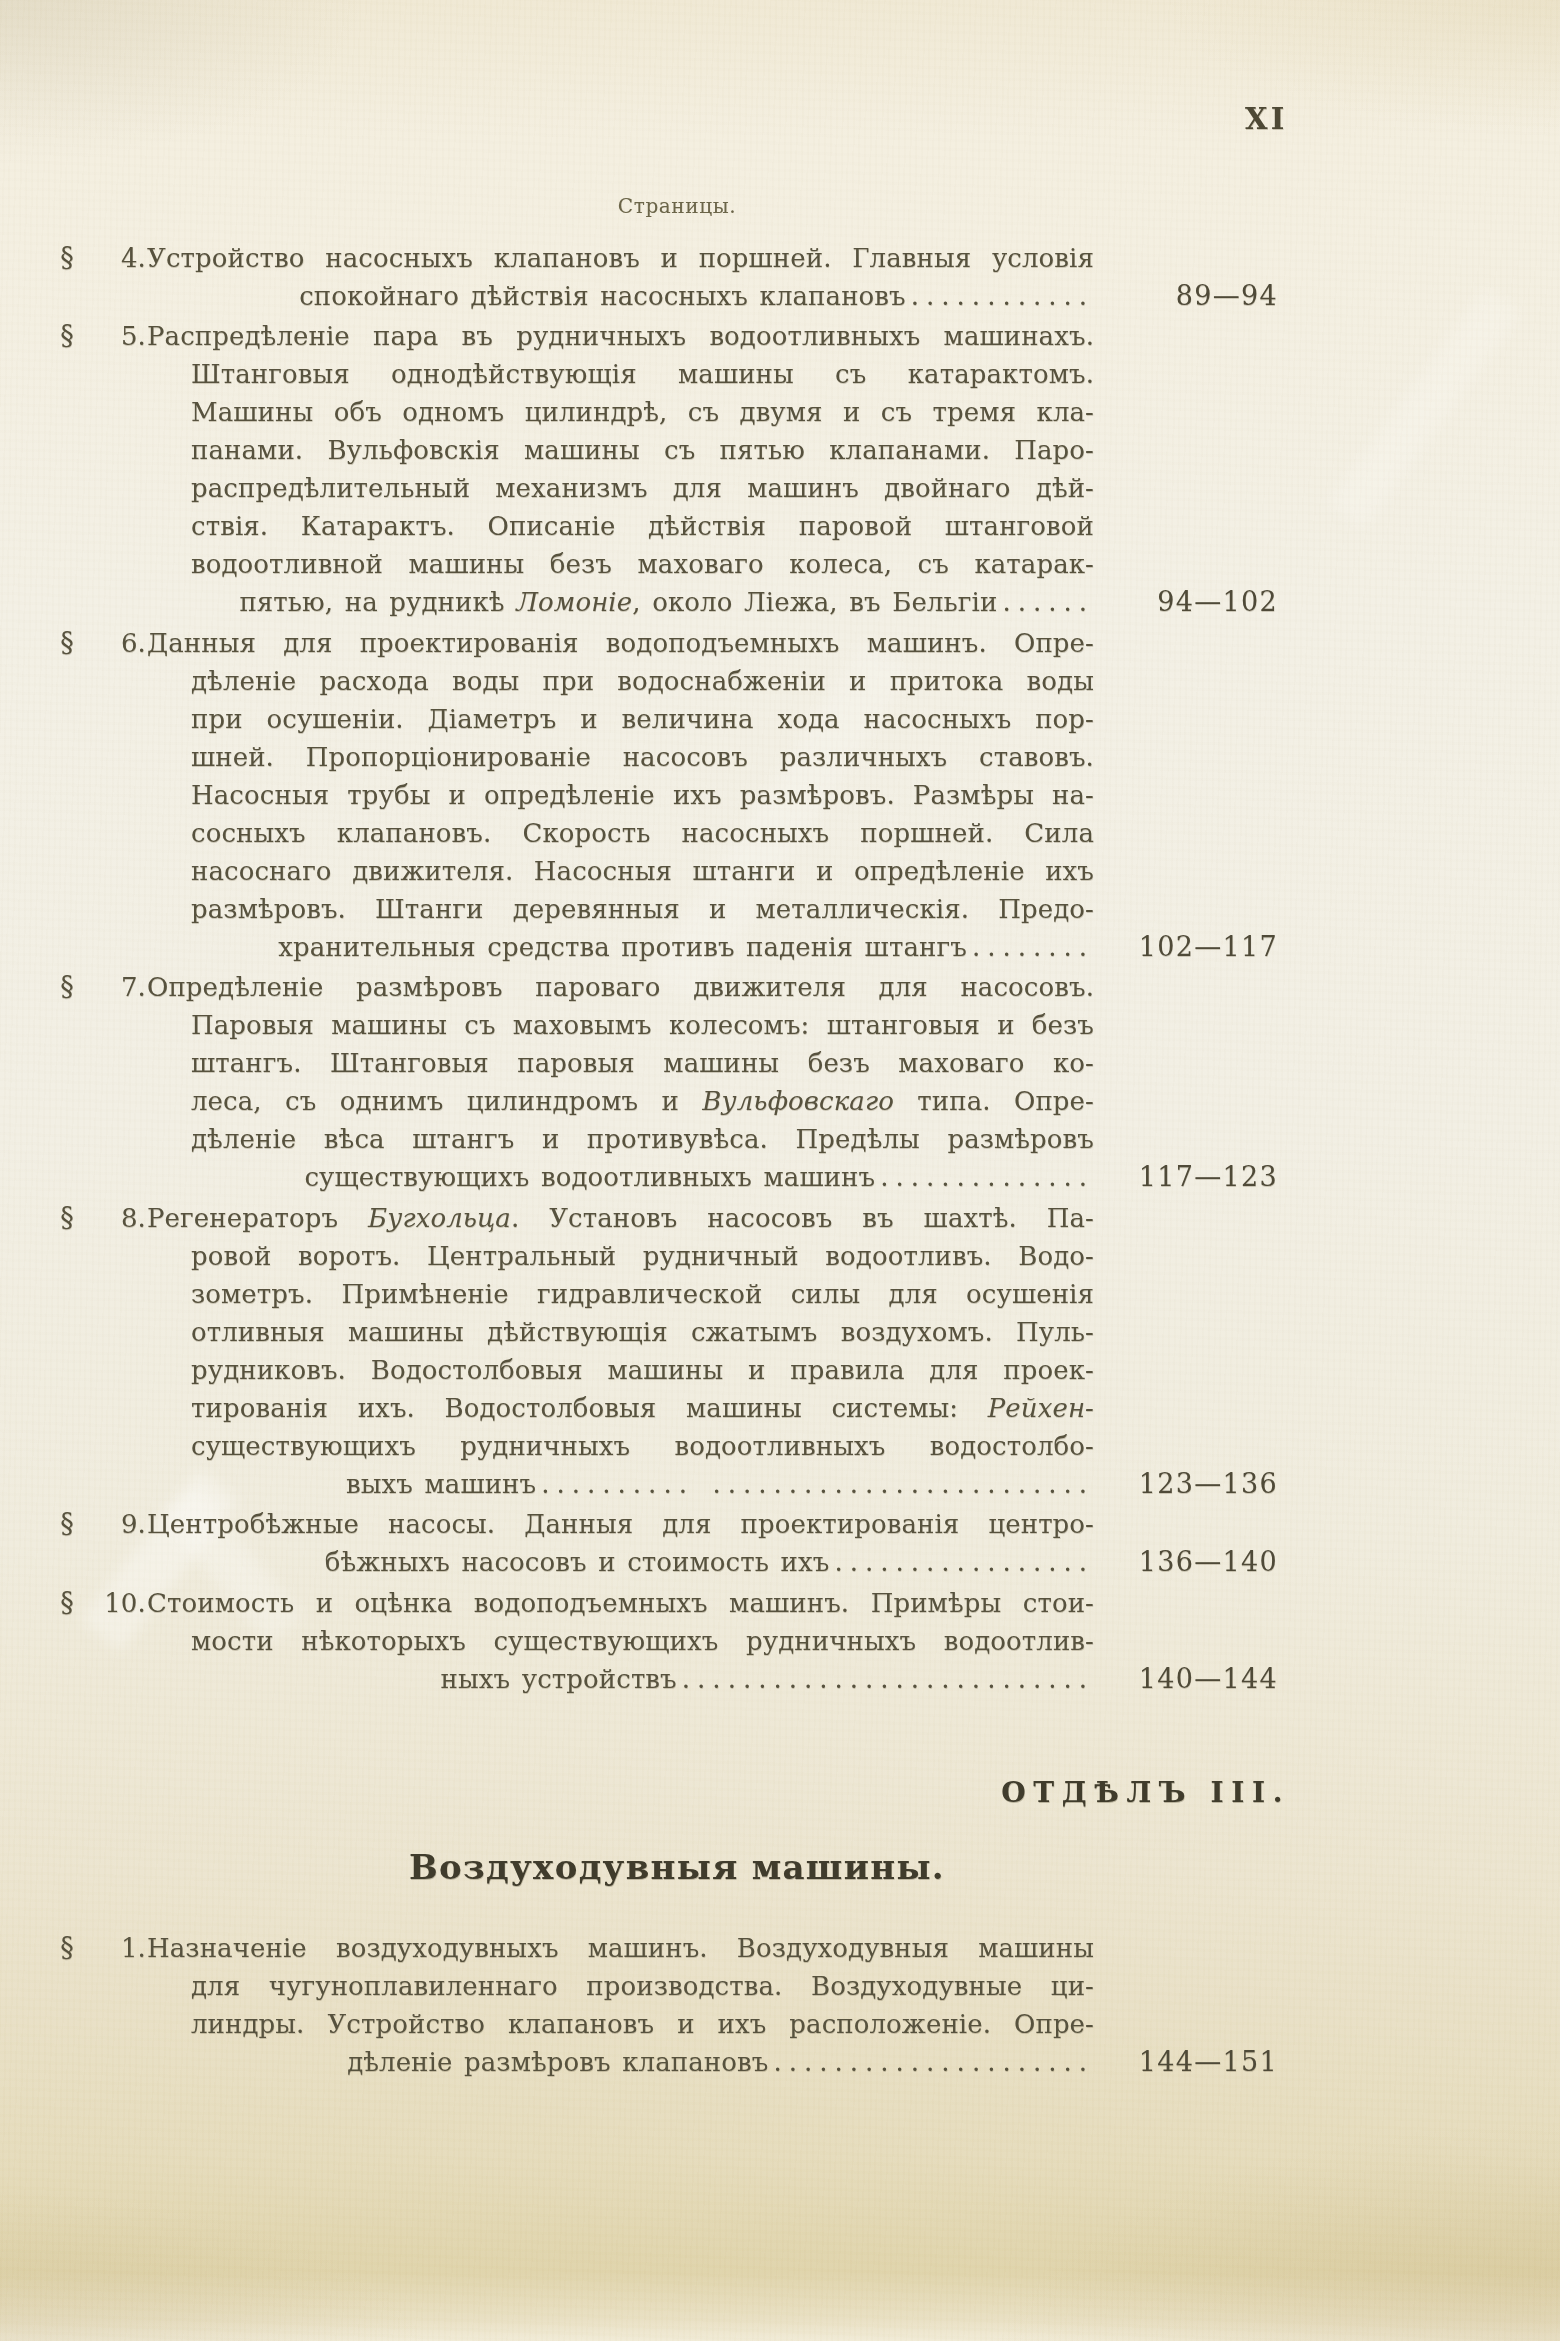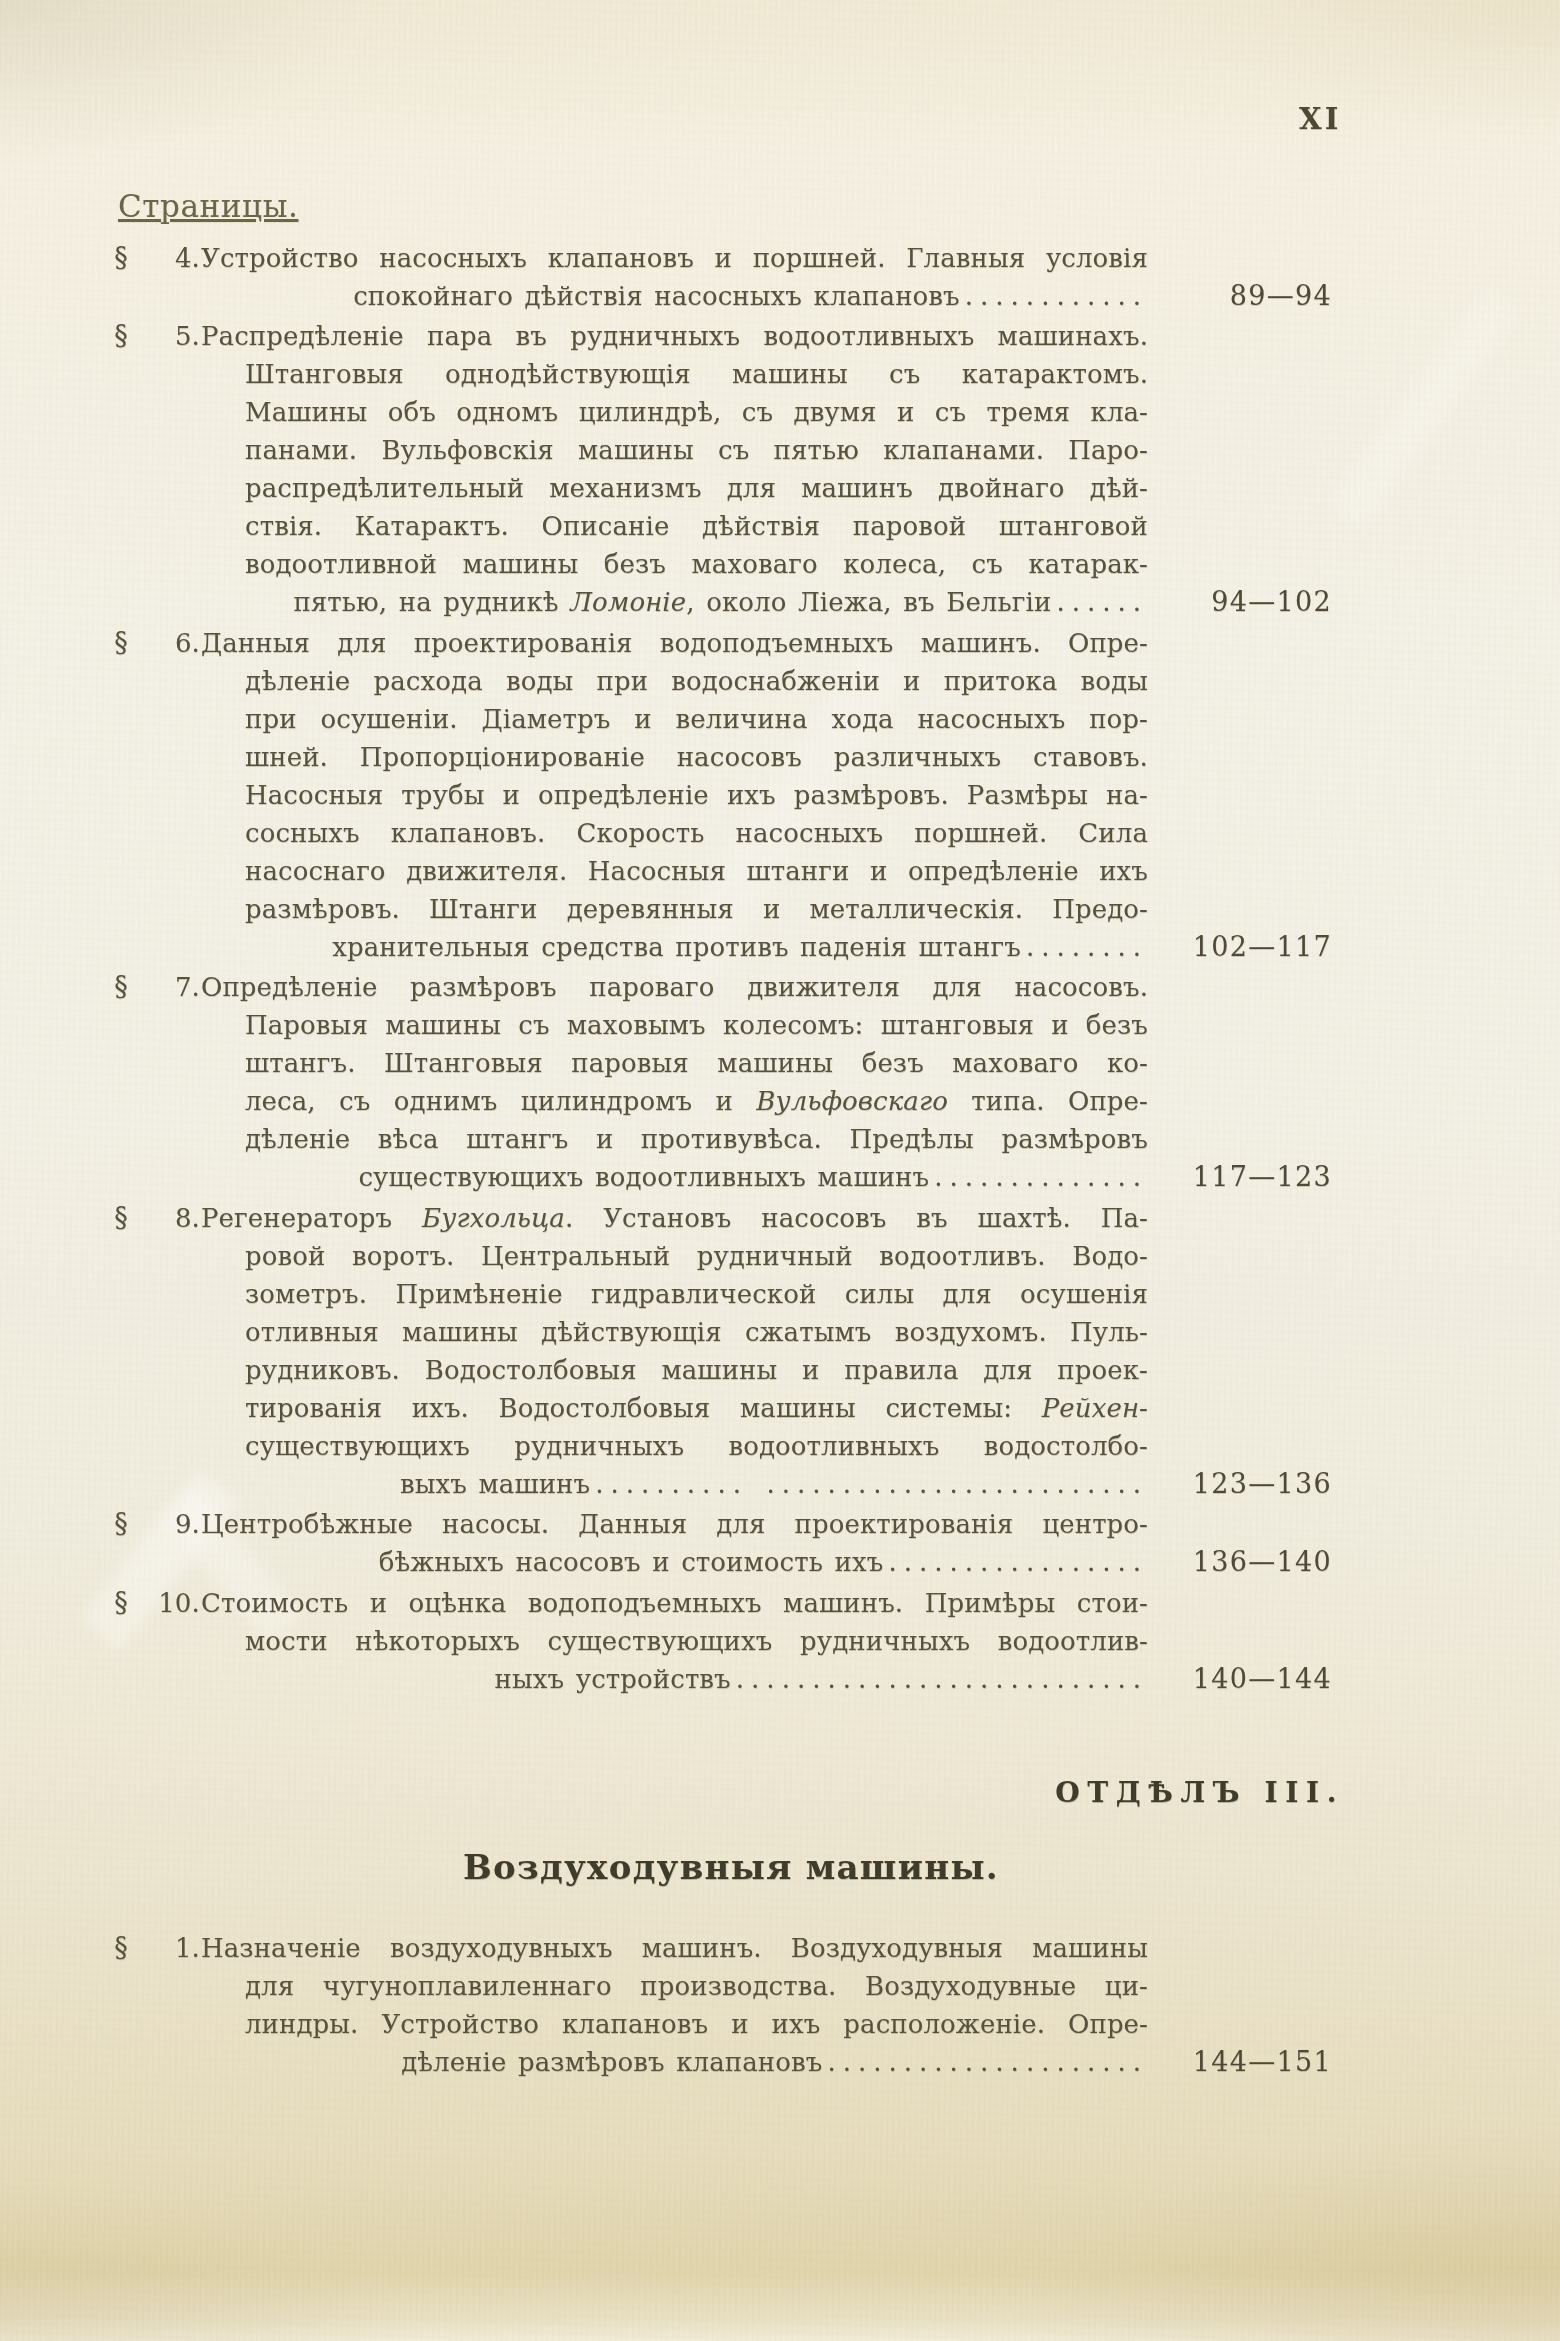--- a/index.html
+++ b/index.html
@@ -29,31 +29,30 @@
     position:absolute;inset:0;pointer-events:none;
     background:
       repeating-linear-gradient(91deg, rgba(146,120,60,0.020) 0 1.9px, rgba(255,255,255,0.016) 1.9px 5.7px),
       repeating-linear-gradient(2deg, rgba(150,130,70,0.012) 0 3.2px, rgba(255,255,255,0.010) 3.2px 9px);
   }
   .wm{position:absolute;background:rgba(255,255,255,0.30);filter:blur(6.4px);pointer-events:none;}
   #wm1{left:134px;top:1465px;width:51px;height:191px;transform:rotate(38deg);}
   #wm2{left:210px;top:1484px;width:45px;height:166px;transform:rotate(-40deg);opacity:.8;}
   #wm3{left:752px;top:624px;width:57px;height:395px;transform:rotate(33deg);opacity:.55;}
   #wm4{left:1402px;top:274px;width:45px;height:268px;transform:rotate(36deg);opacity:.5;}
-  .col{position:relative;margin-left:118px;width:1226px;color:var(--ink);}
+  .col{position:relative;margin-left:64px;width:1226px;color:var(--ink);}
   .folio{
     padding-top:101px;text-align:right;padding-right:2.5px;
     font-weight:700;font-size:29px;line-height:36px;letter-spacing:3.2px;color:#4e4935;
     text-shadow:0.4px 0.5px 0.4px rgba(90,80,50,0.28);
   }
   .pages-header{
-    margin-top:54px;text-align:left;
-    font-size:31px;line-height:31px;letter-spacing:0.6px;color:var(--ink-light);
+    margin-top:54px;text-align:center;
+    font-size:20px;line-height:31px;letter-spacing:0.6px;color:var(--ink-light);
     text-shadow:0.3px 0.4px 0.4px rgba(90,80,50,0.22);
-    text-decoration:underline;
   }
   #toc-before{margin-top:16.6px;}
   .entry{margin-bottom:2.5px;}
   .line{
     position:relative;padding-left:127px;
     font-size:26px;line-height:38px;
     text-shadow:0.3px 0.5px 0.4px rgba(90,80,50,0.25);
   }
   .line.first{padding-left:0;}
   .line .text{

